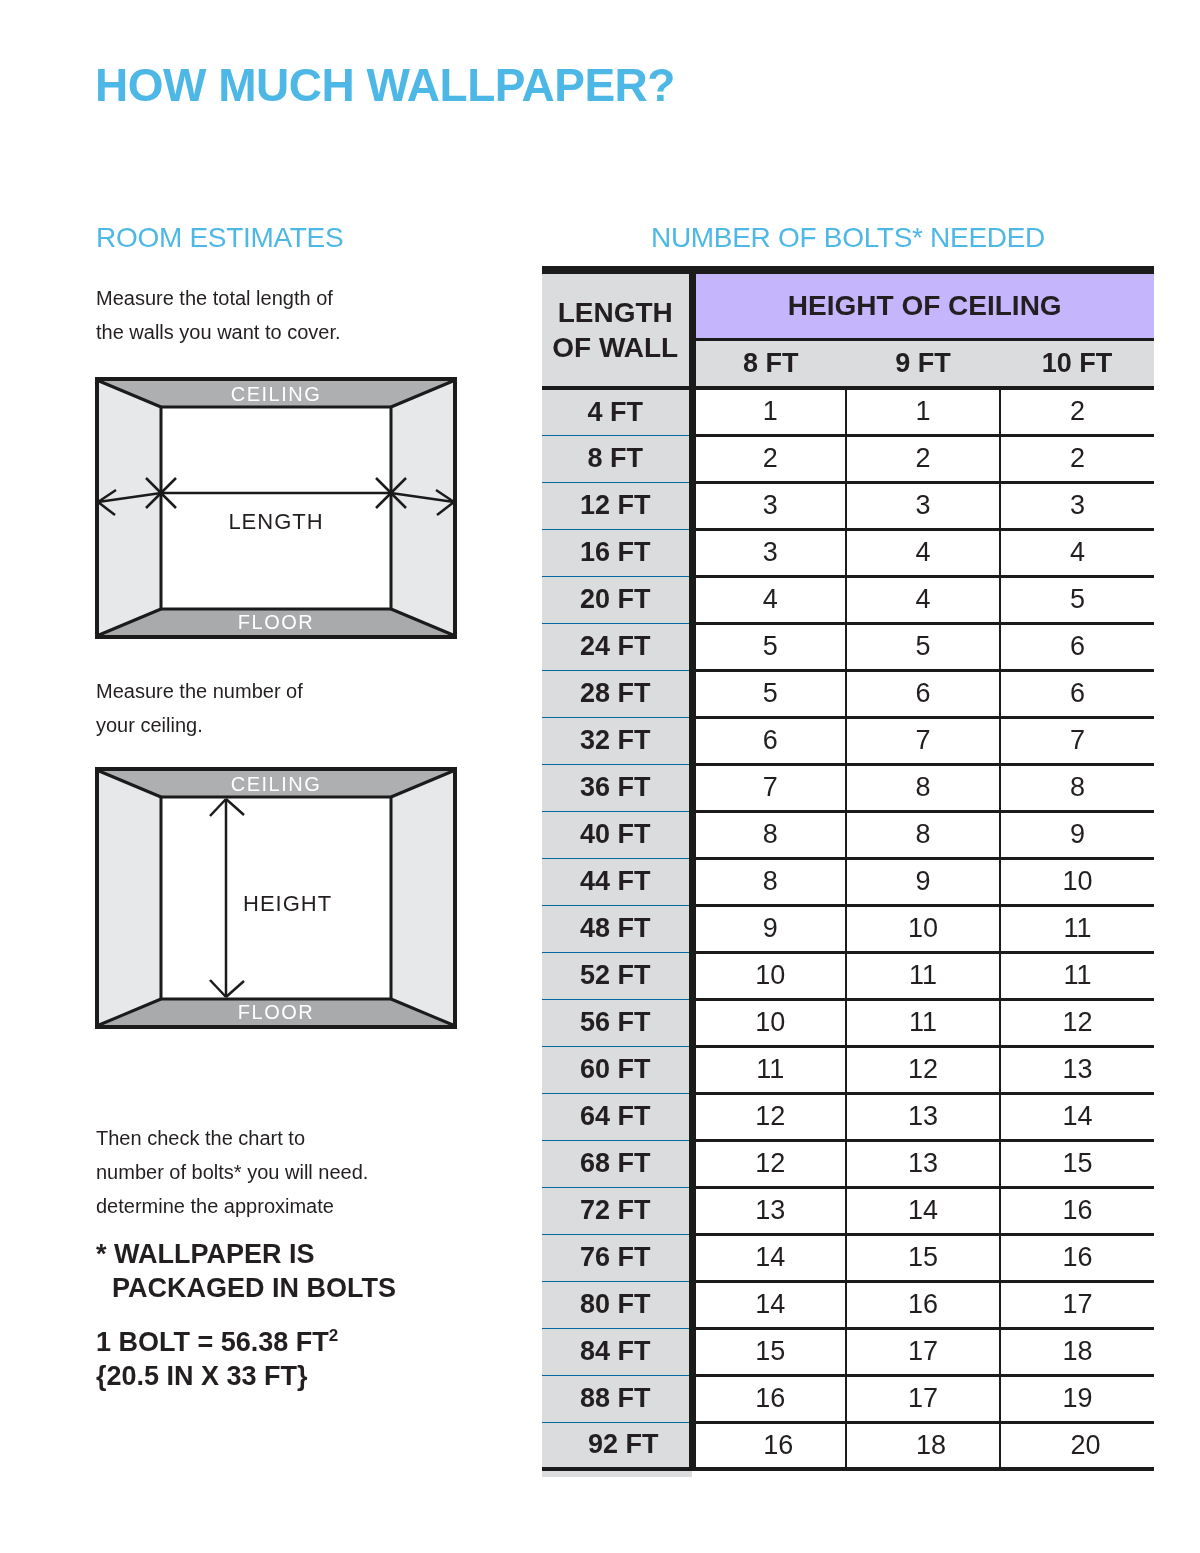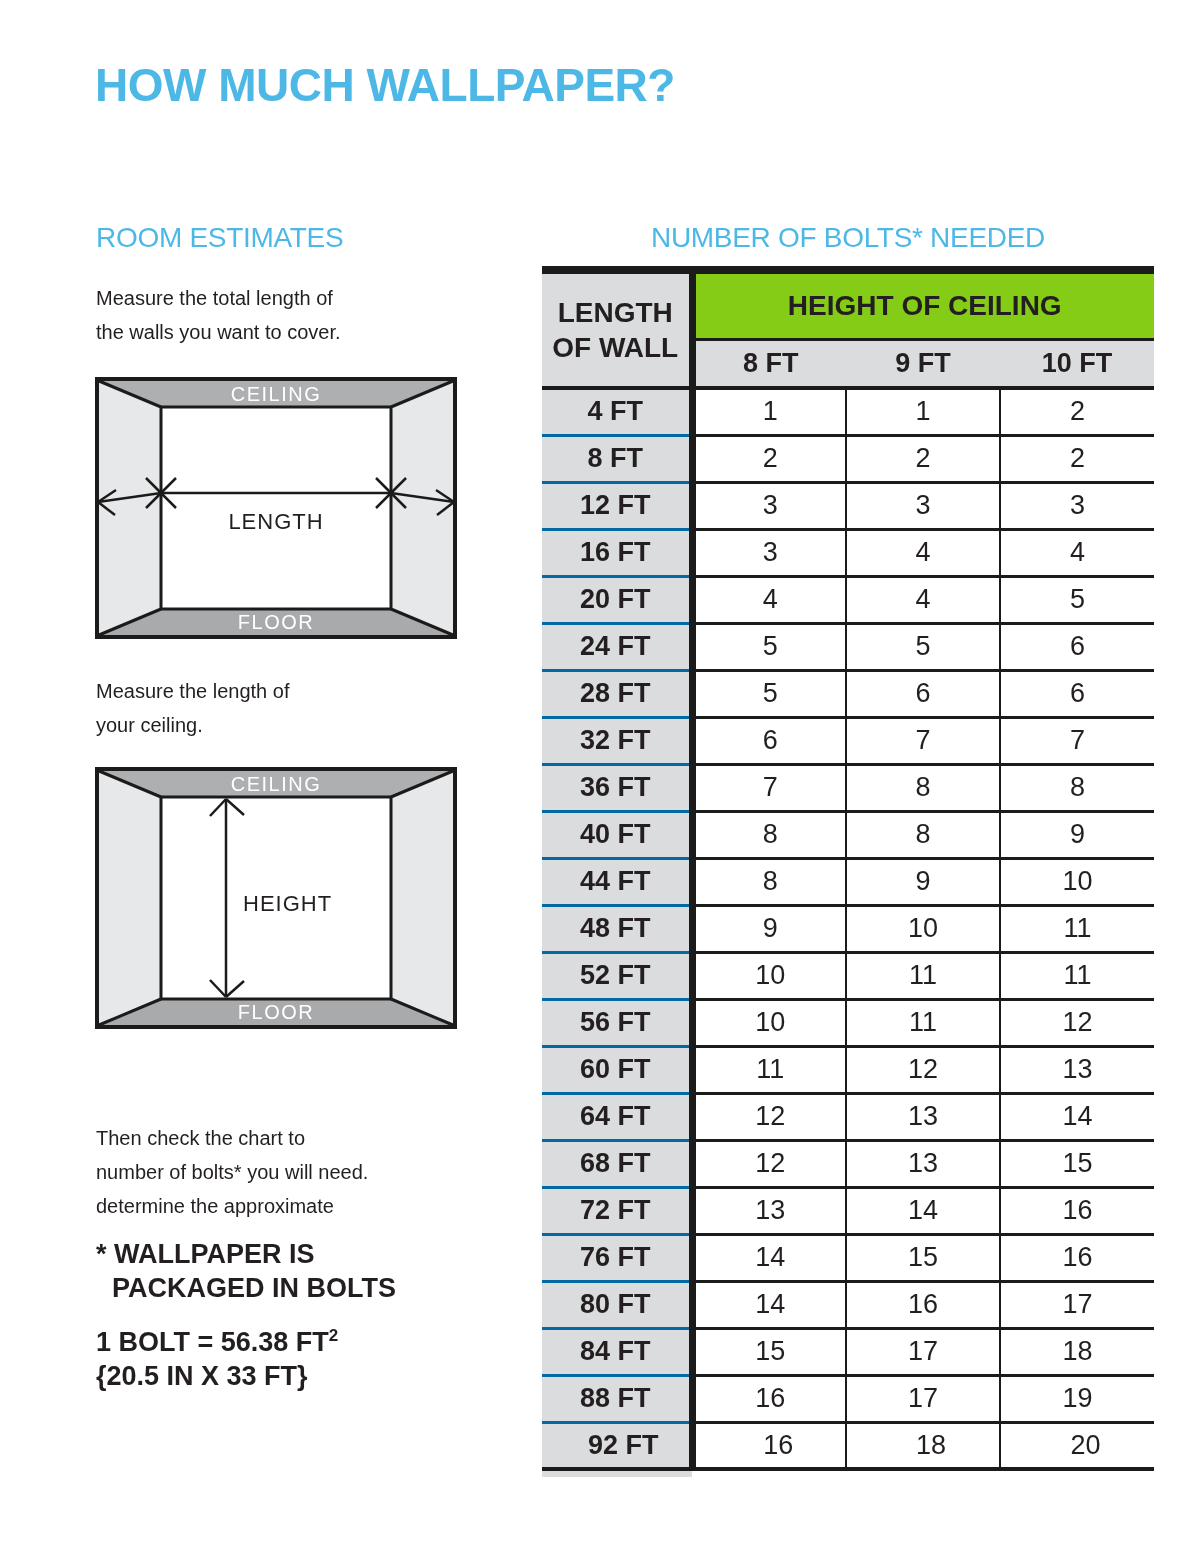--- a/index.html
+++ b/index.html
@@ -61,36 +61,36 @@
     text-align:center;vertical-align:middle;
     font-family:"Liberation Sans", sans-serif;
   }
   th.col1-header{
     background:#DBDCDE;
     font-size:28px;font-weight:bold;line-height:35px;
     border-right:7px solid #1B1B1B;
     border-bottom:4px solid #1B1B1B;
   }
   th.group-header{
-    background:#84cc16;
+    background:#c4b5fd;
     font-size:28px;font-weight:bold;
     height:64px;
     border-bottom:3px solid #1B1B1B;
   }
   th.sub-header{
     background:#DBDCDE;
     font-size:27px;font-weight:bold;
     height:45px;
     border-bottom:4px solid #1B1B1B;
   }
   td.cell-label{
     background:#DBDCDE;
     font-size:27px;font-weight:bold;
     border-right:7px solid #1B1B1B;
-    border-bottom:3px solid #0369a1;
+    border-bottom:1px solid #0369a1;
   }
   td.cell-val{
     background:#ffffff;
     font-size:27px;
     border-bottom:3px solid #1B1B1B;
   }
   td.cell-val + td.cell-val{border-left:2px solid #1B1B1B;}
   tbody tr{height:47px;}
   tbody tr:last-child td{border-bottom:4px solid #1B1B1B;padding-left:16px;}
   .table-shadow{
@@ -137,21 +137,21 @@
       <line x1="51" y1="131" x2="81" y2="101"></line>
       <line x1="281" y1="101" x2="311" y2="131"></line>
       <line x1="281" y1="131" x2="311" y2="101"></line>
     </g>
     <text x="181" y="24" text-anchor="middle" font-size="20" letter-spacing="1.5" fill="#ffffff">CEILING</text>
     <text x="181" y="252" text-anchor="middle" font-size="20" letter-spacing="1.5" fill="#ffffff">FLOOR</text>
     <text x="181" y="152" text-anchor="middle" font-size="22" letter-spacing="1" fill="#231F20">LENGTH</text>
   </svg>
 
   <div class="abs para para-2">
-    <div>Measure the length of</div>
+    <div>Measure the number of</div>
     <div>your ceiling.</div>
   </div>
 
   <svg class="abs diagram diagram-2" width="362" height="262" viewBox="0 0 362 262">
     <rect x="2.5" y="2.5" width="357" height="257" fill="#ffffff" stroke="#1B1B1B" stroke-width="5"></rect>
     <polygon points="4,4 66,30 66,232 4,258" fill="#E7E8E9"></polygon>
     <polygon points="358,4 296,30 296,232 358,258" fill="#E7E8E9"></polygon>
     <polygon points="4,4 358,4 296,30 66,30" fill="#AEAFB1"></polygon>
     <polygon points="4,258 358,258 296,232 66,232" fill="#A9AAAC"></polygon>
     <rect x="66" y="30" width="230" height="202" fill="#ffffff" stroke="#1B1B1B" stroke-width="3"></rect>

